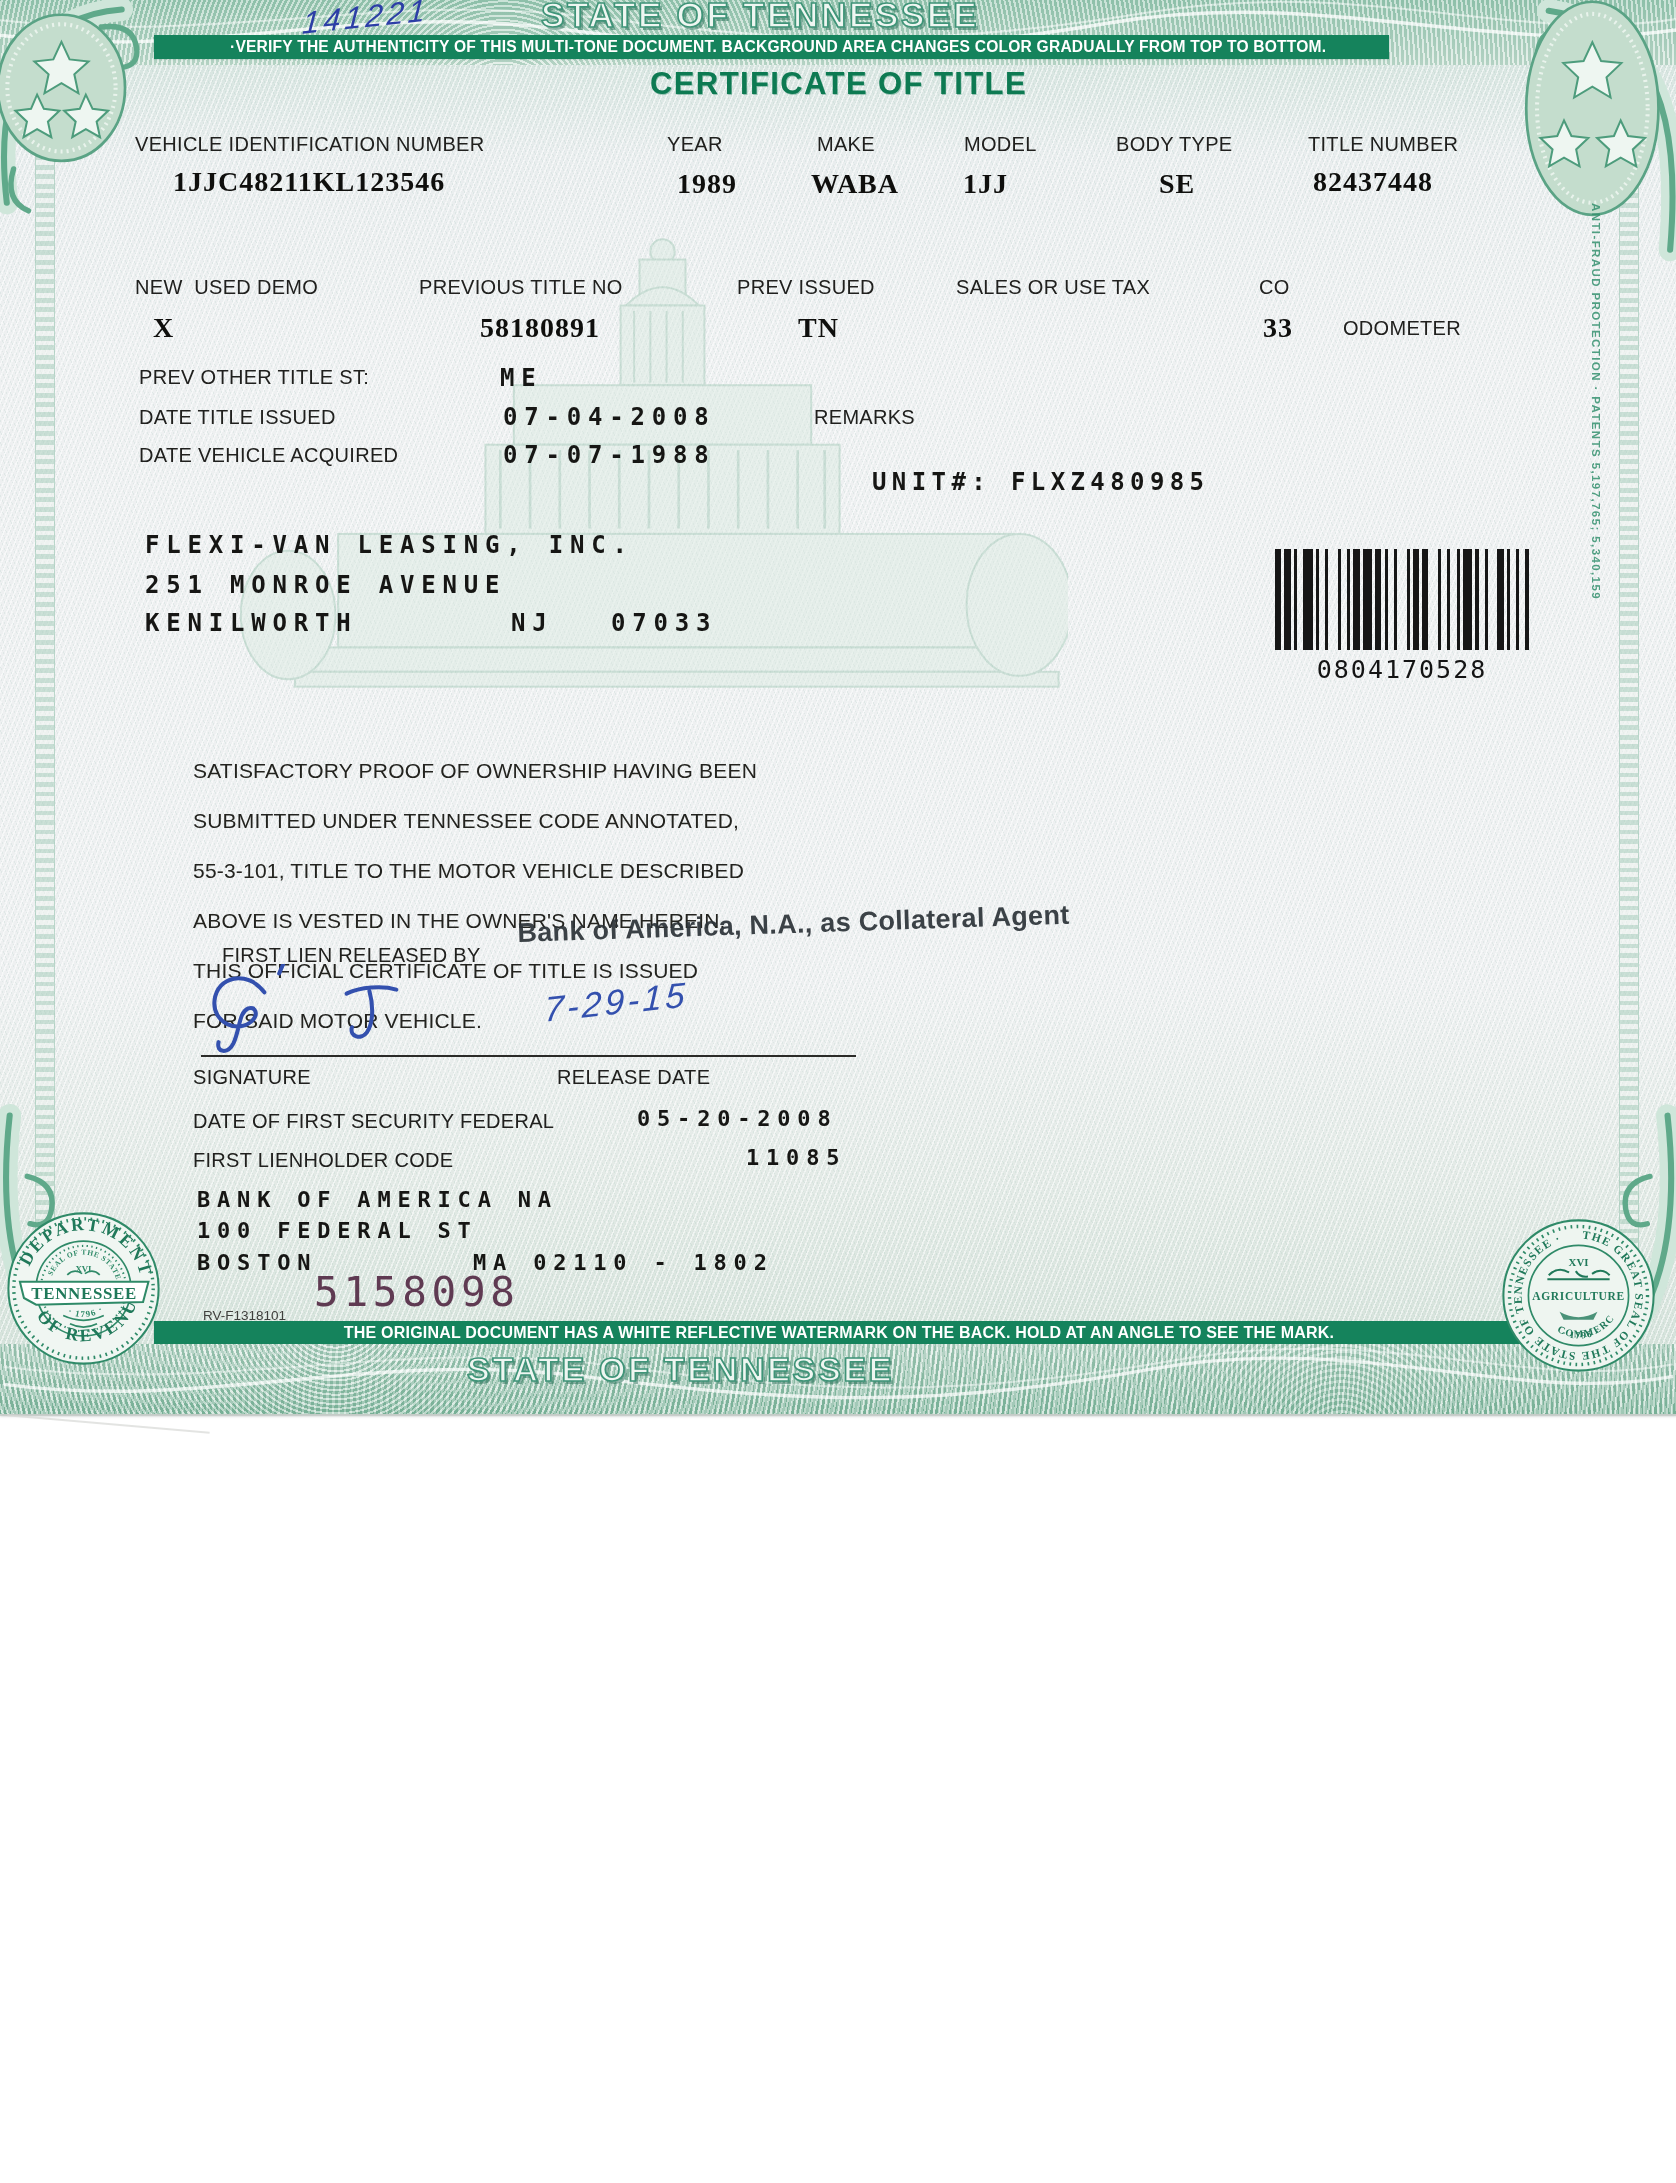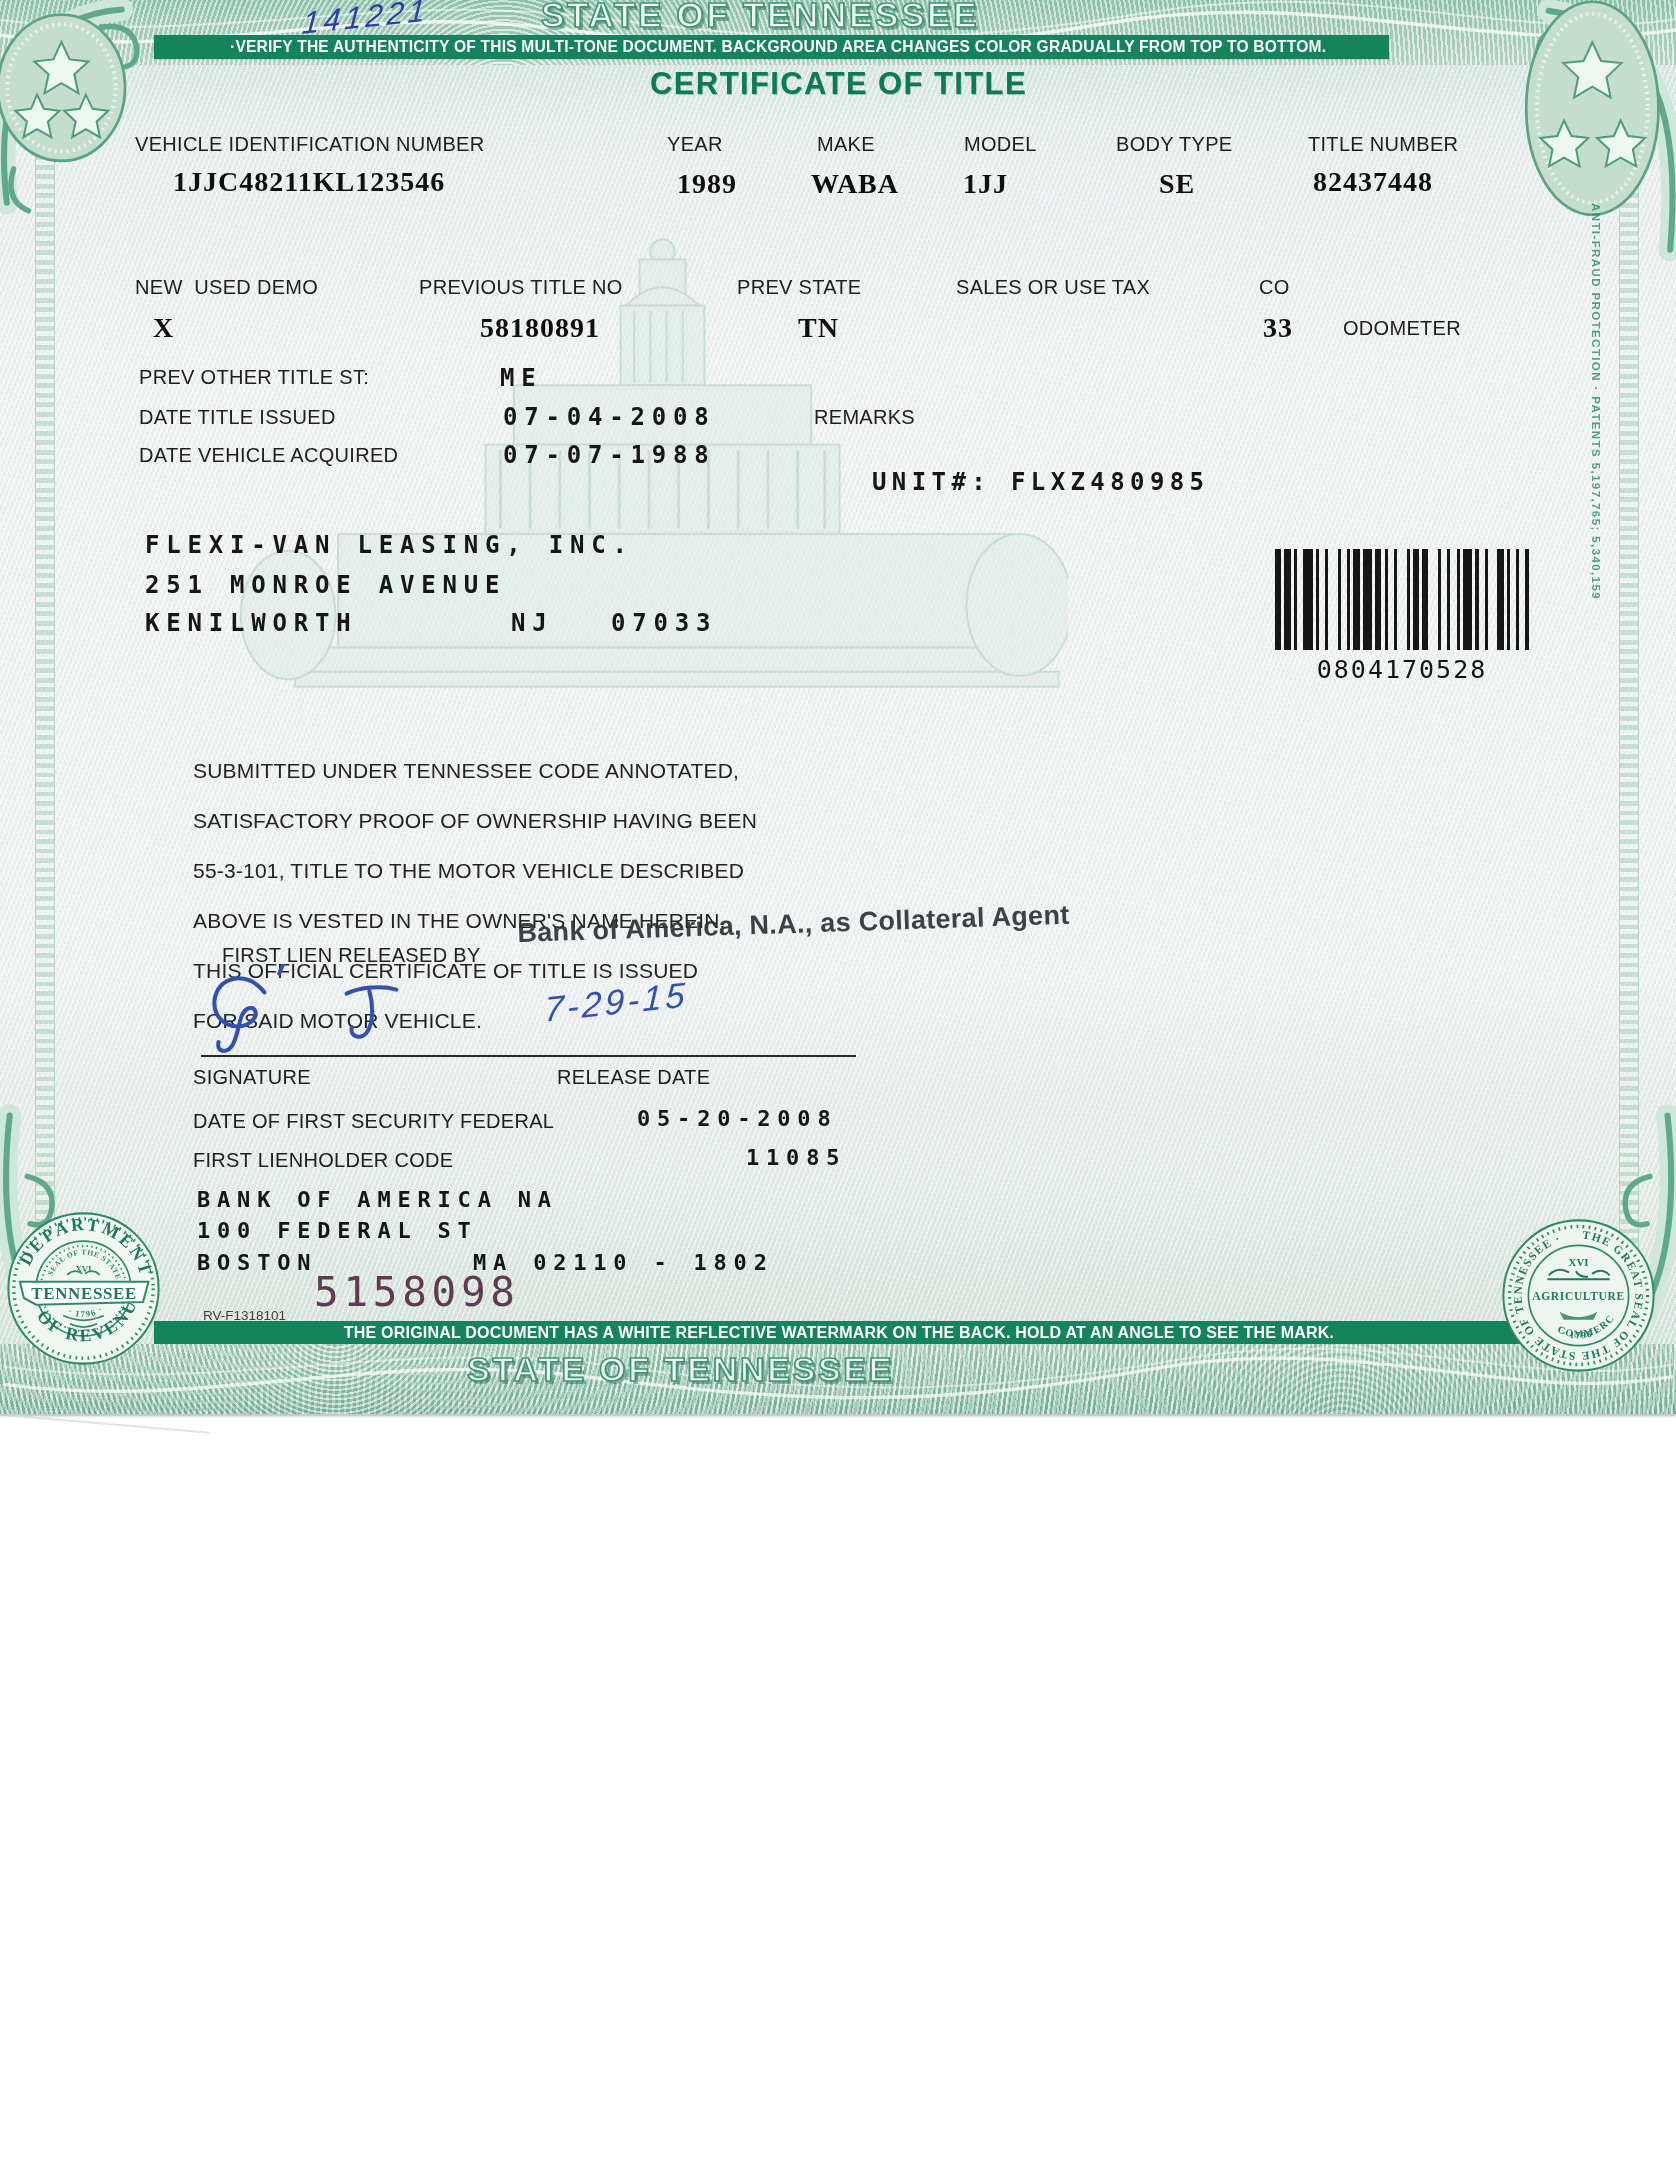--- a/index.html
+++ b/index.html
@@ -175,21 +175,21 @@
 
     <span class="abs val-serif" style="left:173px;top:166px;">1JJC48211KL123546</span>
     <span class="abs val-serif" style="left:677px;top:168px;">1989</span>
     <span class="abs val-serif" style="left:811px;top:168px;">WABA</span>
     <span class="abs val-serif" style="left:963px;top:168px;">1JJ</span>
     <span class="abs val-serif" style="left:1159px;top:168px;">SE</span>
     <span class="abs val-serif" style="left:1313px;top:166px;">82437448</span>
 
     <span class="abs lbl" style="left:135px;top:276px;">NEW  USED DEMO</span>
     <span class="abs lbl" style="left:419px;top:276px;">PREVIOUS TITLE NO</span>
-    <span class="abs lbl" style="left:737px;top:276px;">PREV STATE</span>
+    <span class="abs lbl" style="left:737px;top:276px;">PREV ISSUED</span>
     <span class="abs lbl" style="left:956px;top:276px;">SALES OR USE TAX</span>
     <span class="abs lbl" style="left:1259px;top:276px;">CO</span>
     <span class="abs lbl" style="left:1343px;top:276px;margin-top:41px;">ODOMETER</span>
 
     <span class="abs val-serif" style="left:153px;top:312px;">X</span>
     <span class="abs val-serif" style="left:480px;top:312px;">58180891</span>
     <span class="abs val-serif" style="left:798px;top:312px;">TN</span>
     <span class="abs val-serif" style="left:1263px;top:312px;">33</span>
 
     <span class="abs lbl" style="left:139px;top:366px;">PREV OTHER TITLE ST:</span>
@@ -259,22 +259,22 @@
         <span style="flex: 0 0 1.23457%;"></span>
         <span class="bar" style="flex: 0 0 1.23457%;"></span>
         <span style="flex: 0 0 2.46914%;"></span>
         <span class="bar" style="flex: 0 0 1.23457%;"></span>
         <span style="flex: 0 0 2.46914%;"></span>
         <span class="bar" style="flex: 0 0 1.23457%;"></span>
       </div>
     <div class="abs bc-num" style="left:1275px;top:655px;width:254px;">0804170528</div>
 
     <div class="abs" style="left:193px;top:734px;">
+      <div class="para-line">SATISFACTORY PROOF OF OWNERSHIP HAVING BEEN</div>
       <div class="para-line">SUBMITTED UNDER TENNESSEE CODE ANNOTATED,</div>
-      <div class="para-line">SATISFACTORY PROOF OF OWNERSHIP HAVING BEEN</div>
       <div class="para-line">55-3-101, TITLE TO THE MOTOR VEHICLE DESCRIBED</div>
       <div class="para-line">ABOVE IS VESTED IN THE OWNER'S NAME HEREIN.</div>
       <div class="para-line">THIS OFFICIAL CERTIFICATE OF TITLE IS ISSUED</div>
       <div class="para-line">FOR SAID MOTOR VEHICLE.</div>
     </div>
 
     <span class="abs lbl" style="left:186px;top:944px;margin-left:36px;">FIRST LIEN RELEASED BY</span>
     <span class="abs stamp-text" style="left:518px;top:918px;">Bank of America, N.A., as Collateral Agent</span>
 
     <svg class="abs" style="left:199px;top:964px;" width="291" height="101" viewBox="0 0 430 150">

